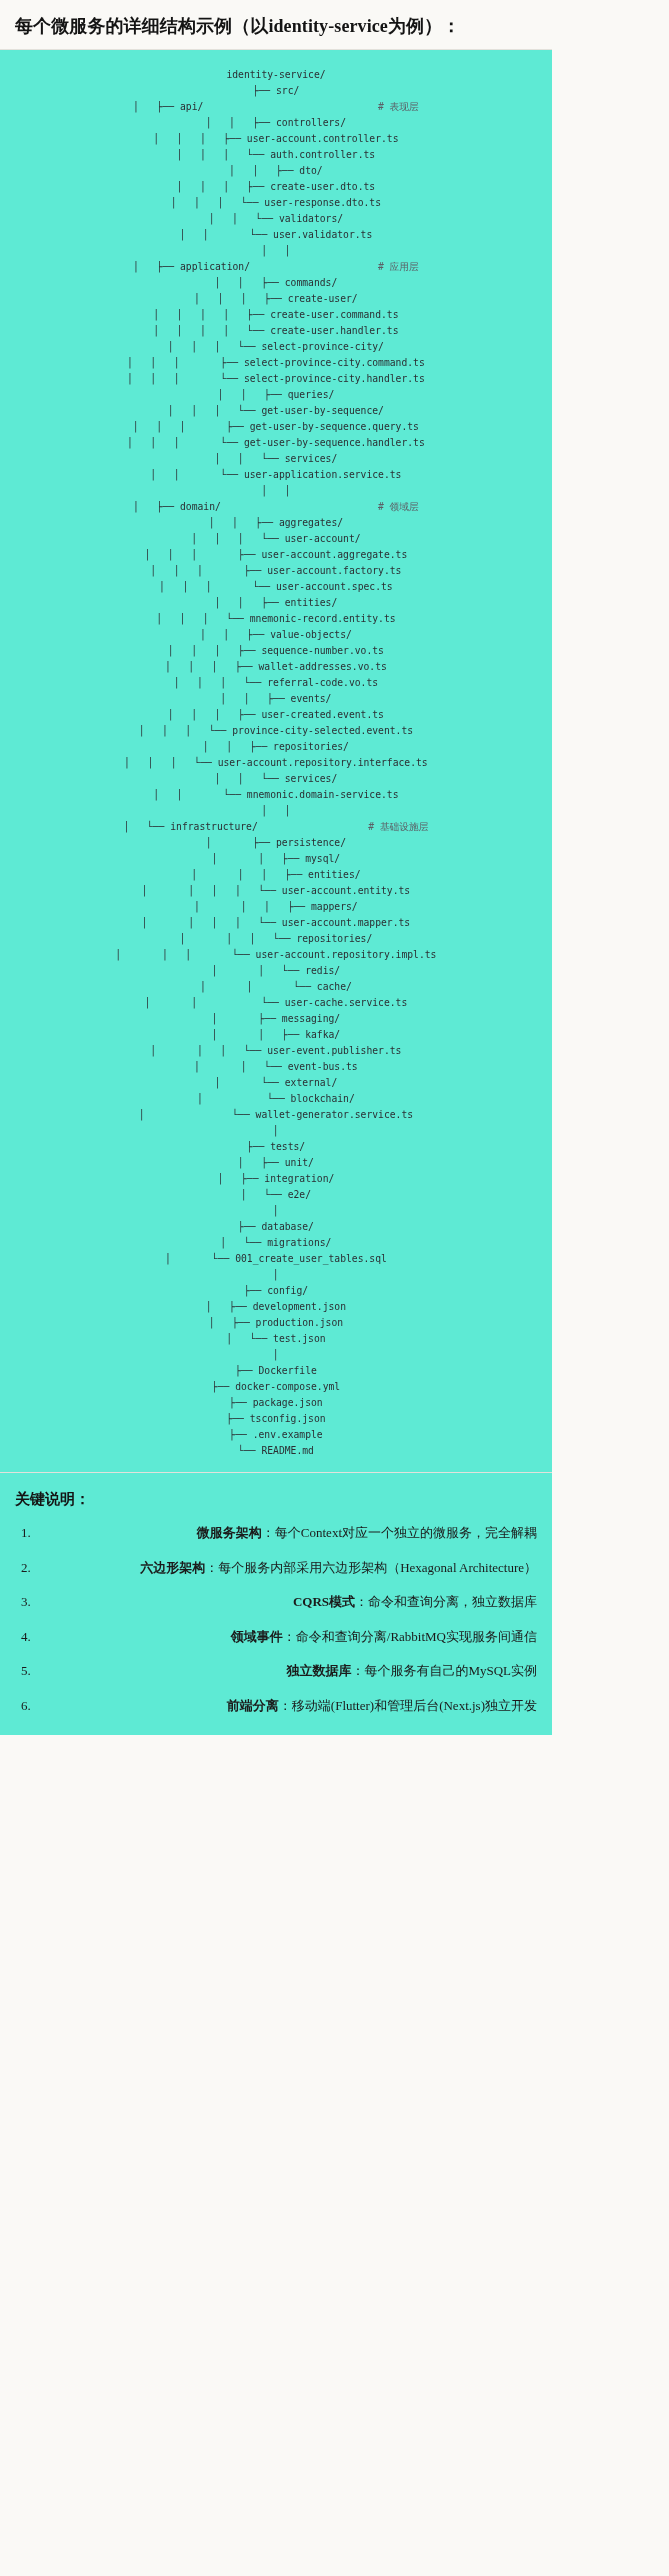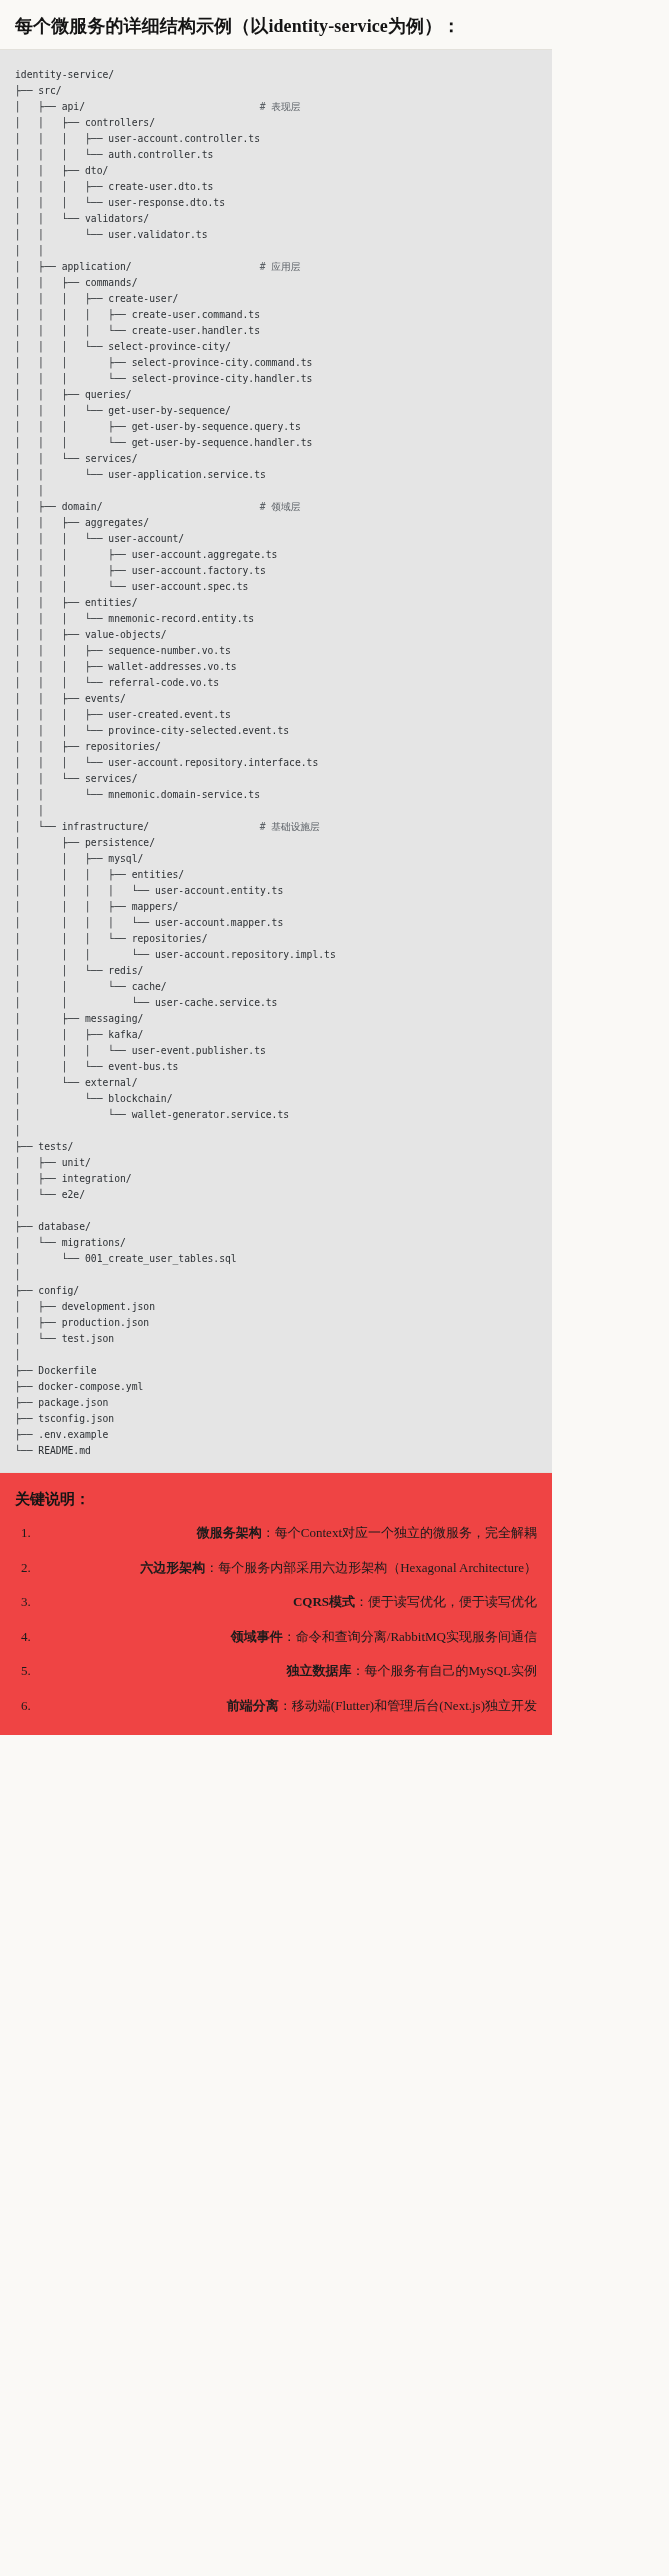--- a/index.html
+++ b/index.html
@@ -29,38 +29,39 @@
     font-weight:bold;
     font-size:18px;
     line-height:1.35;
     letter-spacing:0.1px;
     color:#141414;
     white-space:nowrap;
   }
   
   .tree-block{
     padding:16.3px 15px 13.8px 15px;
-    background:#e5e5e5;
+    background:#5eead4;
     border-bottom:0.6px solid #e3e1db;
+    text-align:center;
   }
   pre.tree{
     margin:0;
     font-family:"DejaVu Sans Mono","Liberation Mono", monospace;
     font-size:9.7px;
     line-height:16px;
     color:#2b2f33;
     white-space:pre;
     letter-spacing:0px;
     tab-size:2;
   }
   pre.tree .cm{ color:#5b6066;margin-left:23px; }
   
   .notes{
     padding:16.3px 15px 8.8px 15px;
-    background:#ef4444;
+    background:#5eead4;
   }
   .notes-title{
     margin:0 0 13.8px 0;
     font-family:"Liberation Serif", serif;
     font-weight:bold;
     font-size:15px;
     line-height:1.3;
     color:#141414;
   }
   ol.note-list{
@@ -186,21 +187,21 @@
 ├── tsconfig.json
 ├── .env.example
 └── README.md</pre>
   </div>
 
   <div class="notes">
     <h2 class="notes-title">关键说明：</h2>
     <ol class="note-list">
         <li><span class="note-term">微服务架构</span><span class="note-sep">：</span><span class="note-desc">每个Context对应一个独立的微服务，完全解耦</span></li>
         <li><span class="note-term">六边形架构</span><span class="note-sep">：</span><span class="note-desc">每个服务内部采用六边形架构（Hexagonal Architecture）</span></li>
-        <li><span class="note-term">CQRS模式</span><span class="note-sep">：</span><span class="note-desc">便于读写优化，便于读写优化</span></li>
+        <li><span class="note-term">CQRS模式</span><span class="note-sep">：</span><span class="note-desc">命令和查询分离，独立数据库</span></li>
         <li><span class="note-term">领域事件</span><span class="note-sep">：</span><span class="note-desc">命令和查询分离/RabbitMQ实现服务间通信</span></li>
         <li><span class="note-term">独立数据库</span><span class="note-sep">：</span><span class="note-desc">每个服务有自己的MySQL实例</span></li>
         <li><span class="note-term">前端分离</span><span class="note-sep">：</span><span class="note-desc">移动端(Flutter)和管理后台(Next.js)独立开发</span></li>
       </ol>
   </div>
 
 
 </div>
 
 

